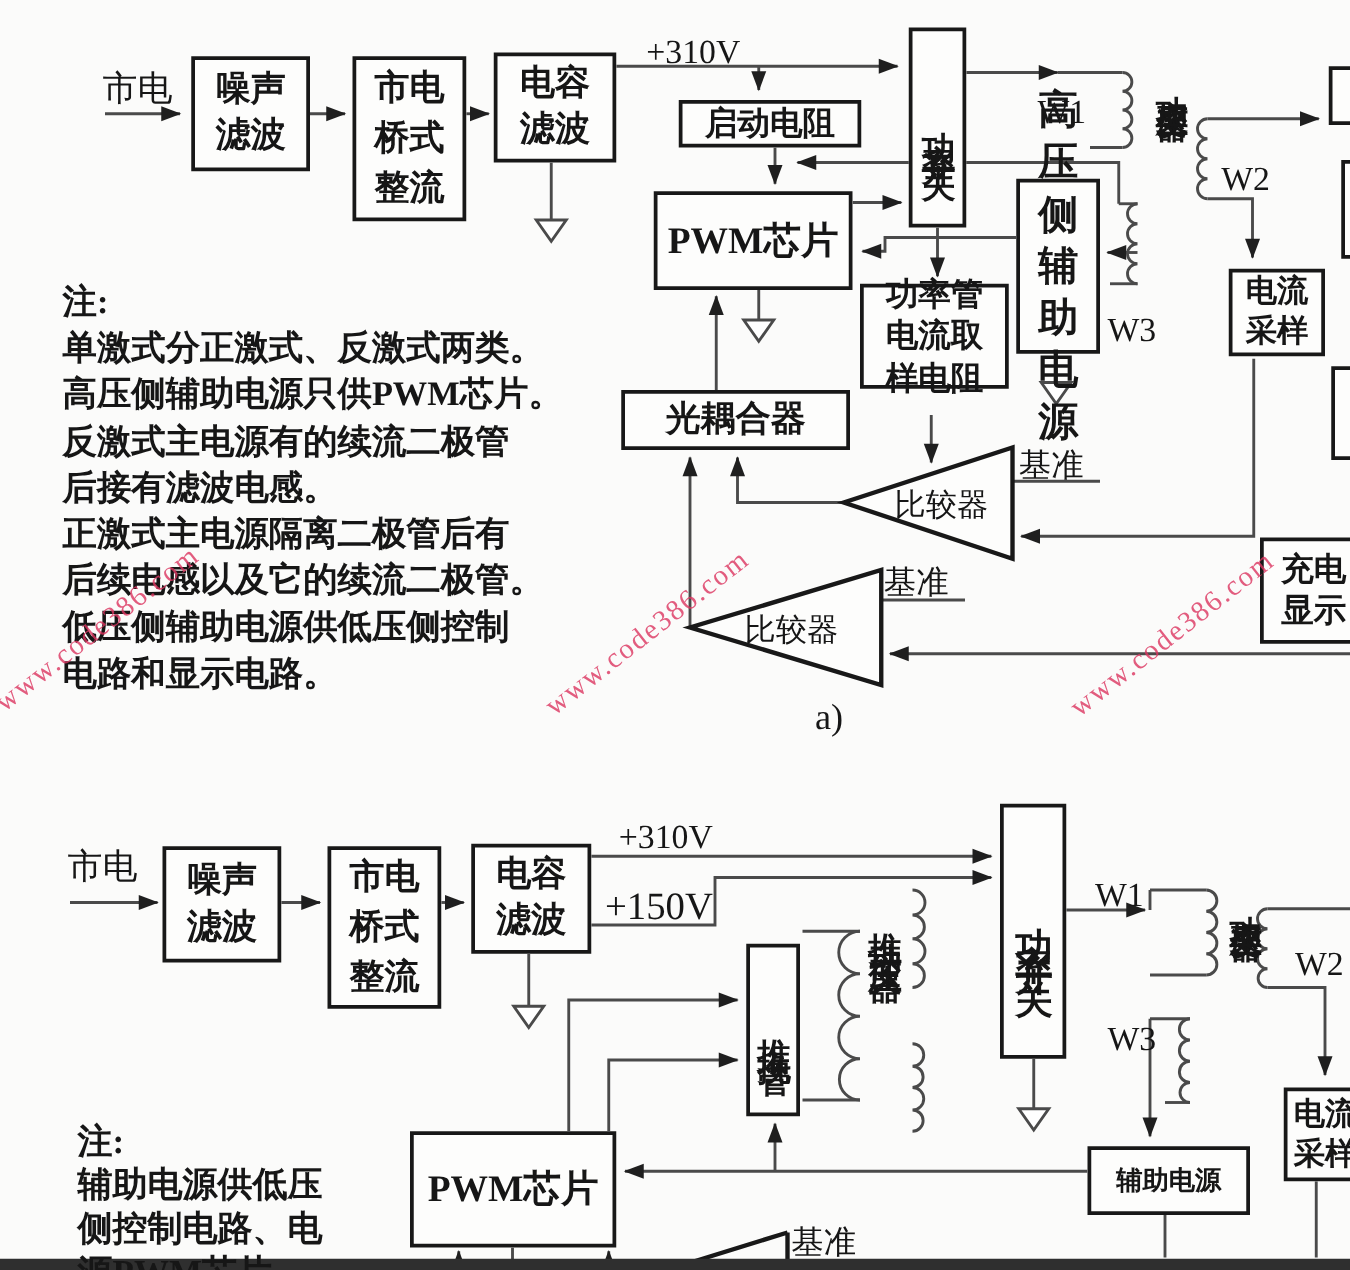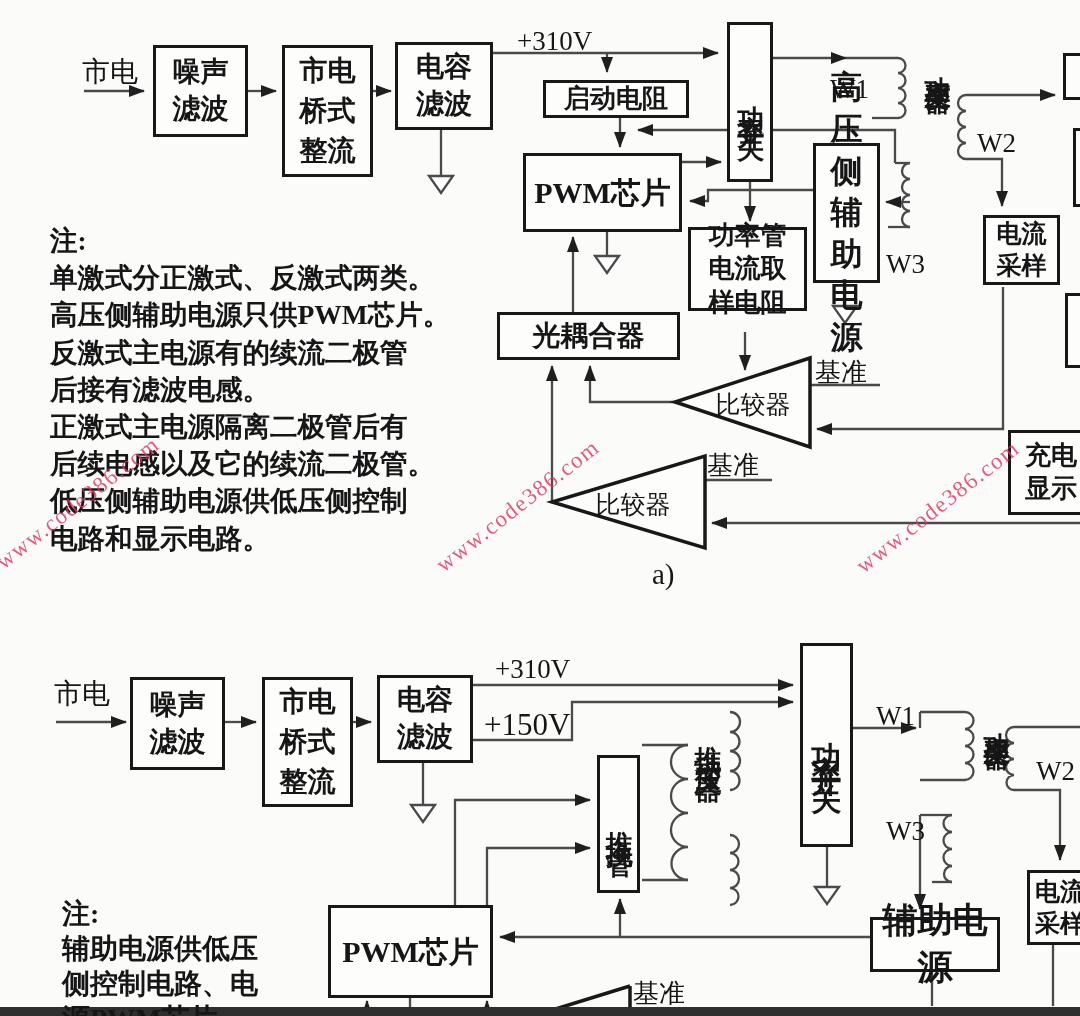--- a/index.html
+++ b/index.html
@@ -197,21 +197,21 @@
   <div class="box" style="left:130px;top:677px;width:95px;height:93px;font-size:28px;">噪声
 滤波</div>
   <div class="box" style="left:262px;top:677px;width:91px;height:130px;font-size:28px;line-height:1.42;">市电
 桥式
 整流</div>
   <div class="box" style="left:377px;top:675px;width:96px;height:88px;font-size:28px;">电容
 滤波</div>
   <div class="box" style="left:328px;top:905px;width:165px;height:93px;font-size:30px;">PWM芯片</div>
   <div class="box vbox" style="left:597px;top:755px;width:43px;height:138px;font-size:27px;letter-spacing:10px;">推挽管</div>
   <div class="box vbox" style="left:800px;top:643px;width:53px;height:204px;font-size:30px;letter-spacing:14px;">功率开关</div>
-  <div class="box" style="left:870px;top:917px;width:130px;height:55px;font-size:35px;">辅助电源</div>
+  <div class="box" style="left:870px;top:917px;width:130px;height:55px;font-size:21px;">辅助电源</div>
   <div class="box" style="left:1027px;top:870px;width:66px;height:75px;font-size:25px;line-height:1.28;">电流
 采样</div>
 
   <div class="lbl" style="left:54px;top:676px;font-size:28px;">市电</div>
   <div class="lbl" style="left:495px;top:652px;font-size:27px;">+310V</div>
   <div class="lbl" style="left:484px;top:705px;font-size:31px;">+150V</div>
   <div class="lbl" style="left:876px;top:699px;font-size:27px;">W1</div>
   <div class="lbl" style="left:1036px;top:754px;font-size:27px;">W2</div>
   <div class="lbl" style="left:886px;top:814px;font-size:27px;">W3</div>
   <div class="vlbl" style="left:979px;top:712px;font-size:26px;letter-spacing:3px;">功率变压器</div>

